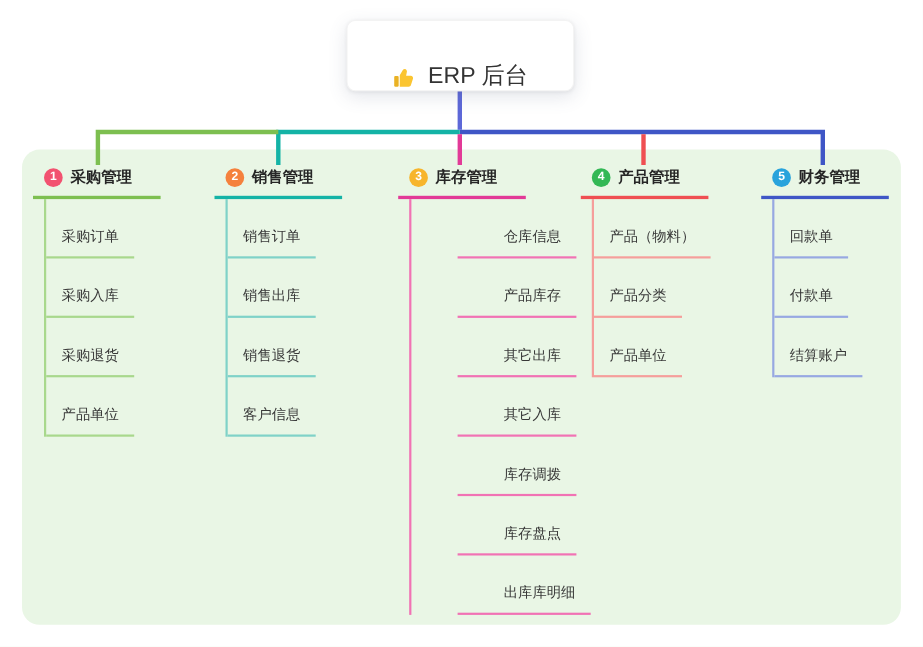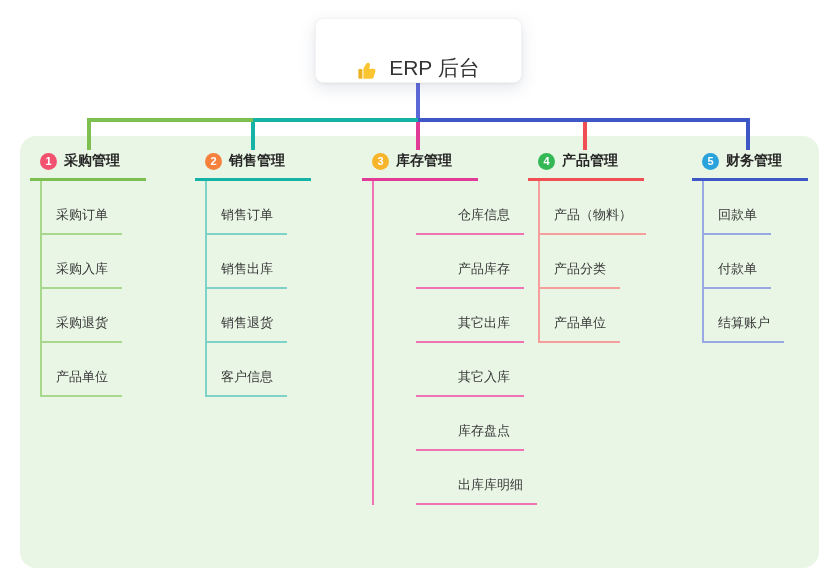--- a/index.html
+++ b/index.html
@@ -142,20 +142,23 @@
     <div class="child-row">
         <span class="child-label">产品库存</span>
       </div>
     <div class="child-row">
         <span class="child-label">其它出库</span>
       </div>
     <div class="child-row">
         <span class="child-label">其它入库</span>
       </div>
     <div class="child-row">
+        <span class="child-label">库存调拨</span>
+      </div>
+    <div class="child-row">
         <span class="child-label">库存盘点</span>
       </div>
     <div class="child-row">
         <span class="child-label">出库库明细</span>
       </div>
   </div>
 </div>
 
 <div class="branch b4">
   <div class="branch-header">

